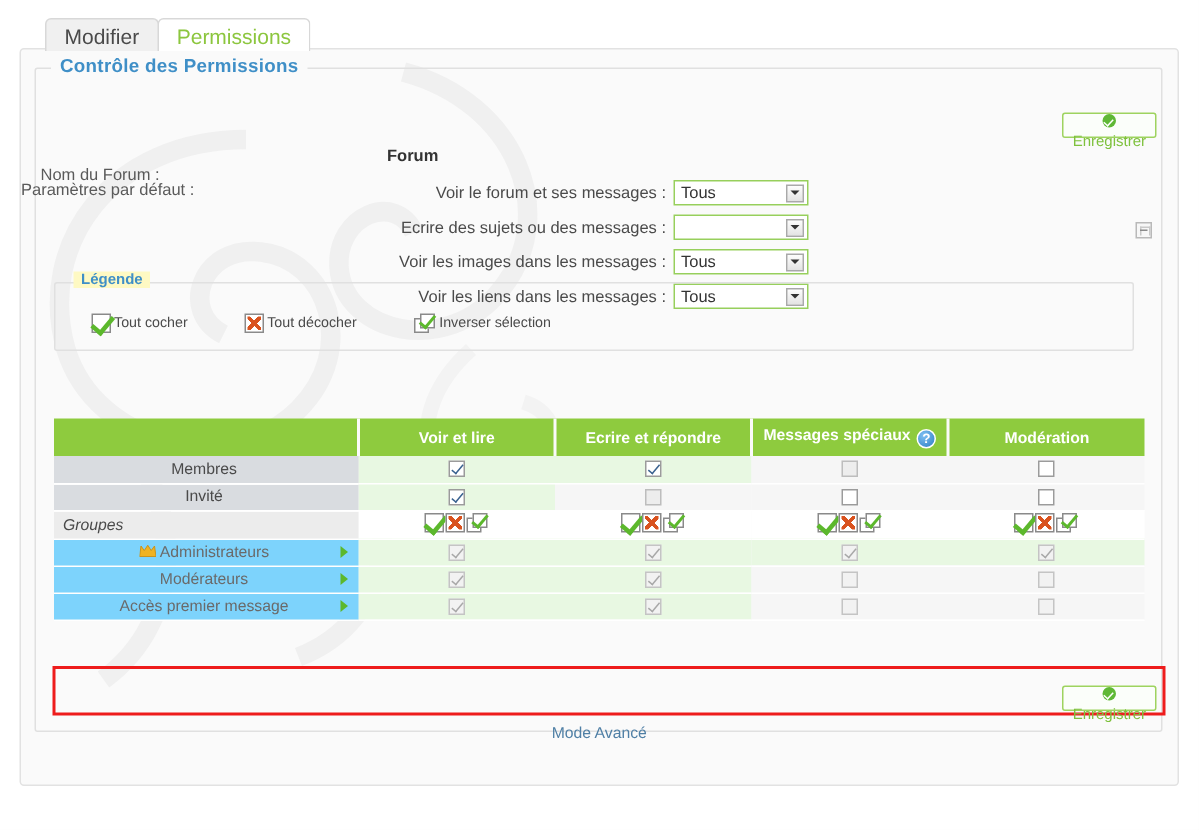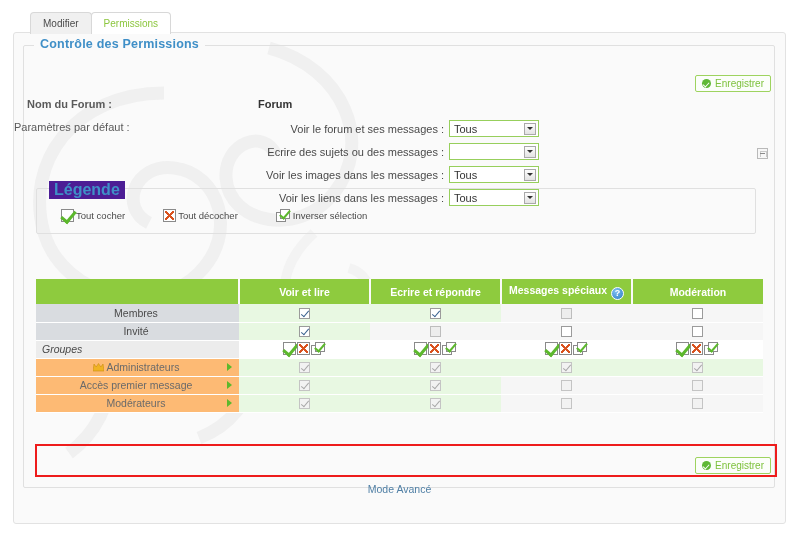--- a/index.html
+++ b/index.html
@@ -21,21 +21,21 @@
     position: absolute;
     left: 30px; top: 10px;
     height: 24px;
     display: flex;
     align-items: flex-end;
     z-index: 5;
   }
   .tab {
     height: 22px;
     padding: 0 12px;
-    font-size: 10px;
+    font-size: 14px;
     line-height: 22px;
     border: 1px solid #d8d8d8;
     border-bottom: none;
     border-radius: 4px 4px 0 0;
     color: #4a4a4a;
     background: #f0f0f0;
     margin-right: -1px;
     cursor: pointer;
     white-space: nowrap;
   }
@@ -95,20 +95,21 @@
     gap: 4px;
     height: 17px;
     padding: 0 6px;
     font-size: 10px;
     color: #7ec13d;
     background: #fbfefa;
     border: 1px solid #9ed35f;
     border-radius: 2px;
     cursor: pointer;
     white-space: nowrap;
+    flex-direction: column;
   }
   .btn-save .cg {
     width: 9px; height: 9px;
     border-radius: 50%;
     background: #5fb836;
     position: relative;
     flex: 0 0 auto;
   }
   .btn-save .cg::after {
     content: "";
@@ -122,21 +123,21 @@
   #save-top { right: 14px; top: 42px; }
   #save-bottom { right: 14px; top: 424px; }
 
   
   .lbl-left {
     position: absolute;
     font-size: 11px;
     color: #5a5a5a;
     white-space: nowrap;
   }
-  #lbl-forum-name { left: 13px; top: 65px; font-weight: bold; }
+  #lbl-forum-name { left: 13px; top: 78px; }
   #lbl-default-params { left: 0; top: 88px; }
 
   .forum-name-val {
     position: absolute;
     left: 244px; top: 65px;
     font-size: 11px;
     font-weight: bold;
     color: #333333;
   }
 
@@ -223,23 +224,23 @@
     position: absolute;
     left: 22px; top: 155px;
     width: 720px; height: 46px;
     border: 1px solid #e0e0e0;
     border-radius: 2px;
     background: transparent;
   }
   .legend-title {
     position: absolute;
     left: 12px; top: -8px;
-    background: #4c1d95;
+    background: #fef9c3;
     padding: 0 5px;
-    font-size: 16px;
+    font-size: 10px;
     font-weight: bold;
     color: #3f8fc7;
   }
   .legend-items {
     position: absolute;
     left: 24px; top: 20px;
     display: flex;
     align-items: center;
     gap: 38px;
   }
@@ -351,21 +352,21 @@
     position: relative;
   }
   .perm-table tr.grp-head td.rowlabel {
     background: #ececec;
     text-align: left;
     padding-left: 6px;
     font-style: italic;
     color: #4a4a4a;
   }
   .perm-table tr.subgroup td.rowlabel {
-    background: #fdba74;
+    background: #7dd3fc;
     text-align: center;
     color: #6a6a6a;
   }
   .cell-green { background: #e8f8e2; }
   .cell-gray  { background: #f6f6f6; }
   .cell-plain { background: #ffffff; }
 
   
   .cb {
     display: inline-block;
@@ -666,36 +667,36 @@
           <td class="cell-green">
             <span class="cb disabled checked"></span></td>
           <td class="cell-green">
             <span class="cb disabled checked"></span></td>
           <td class="cell-green">
             <span class="cb disabled checked"></span></td>
         </tr>
 
         <tr class="subgroup">
           <td class="rowlabel">
-            <span>Accès premier message</span>
+            <span>Modérateurs</span>
             <span class="arrow-right"></span>
           </td>
           <td class="cell-green">
             <span class="cb disabled checked"></span></td>
           <td class="cell-green">
             <span class="cb disabled checked"></span></td>
           <td class="cell-gray">
             <span class="cb disabled"></span></td>
           <td class="cell-gray">
             <span class="cb disabled"></span></td>
         </tr>
 
         <tr class="subgroup">
           <td class="rowlabel">
-            <span>Modérateurs</span>
+            <span>Accès premier message</span>
             <span class="arrow-right"></span>
           </td>
           <td class="cell-green">
             <span class="cb disabled checked"></span></td>
           <td class="cell-green">
             <span class="cb disabled checked"></span></td>
           <td class="cell-gray">
             <span class="cb disabled"></span></td>
           <td class="cell-gray">
             <span class="cb disabled"></span></td>

